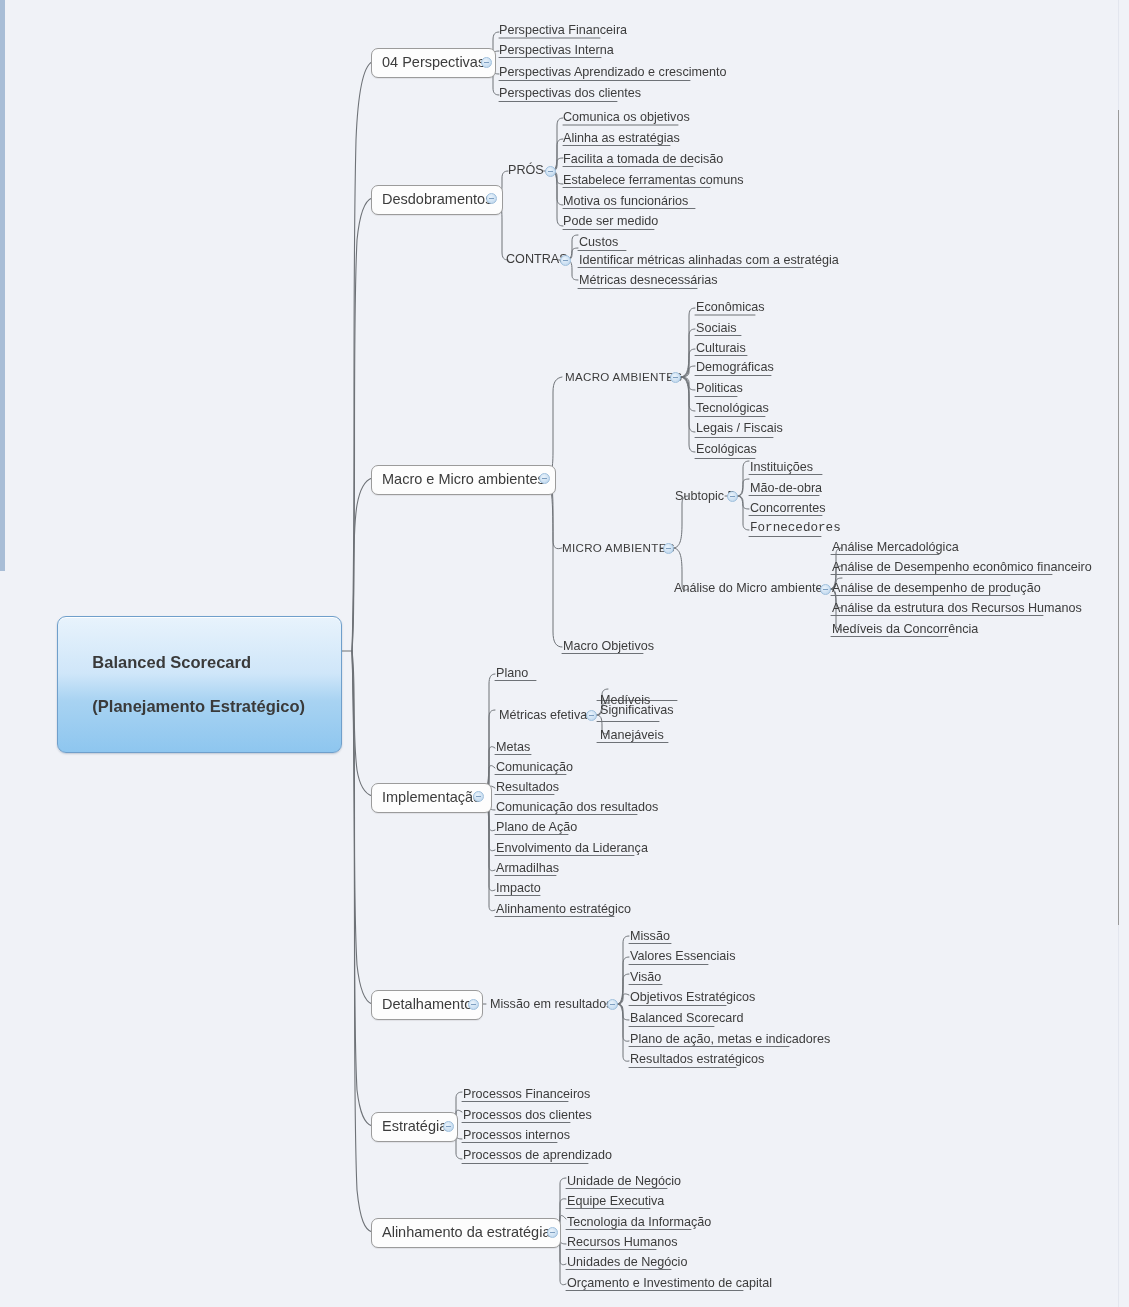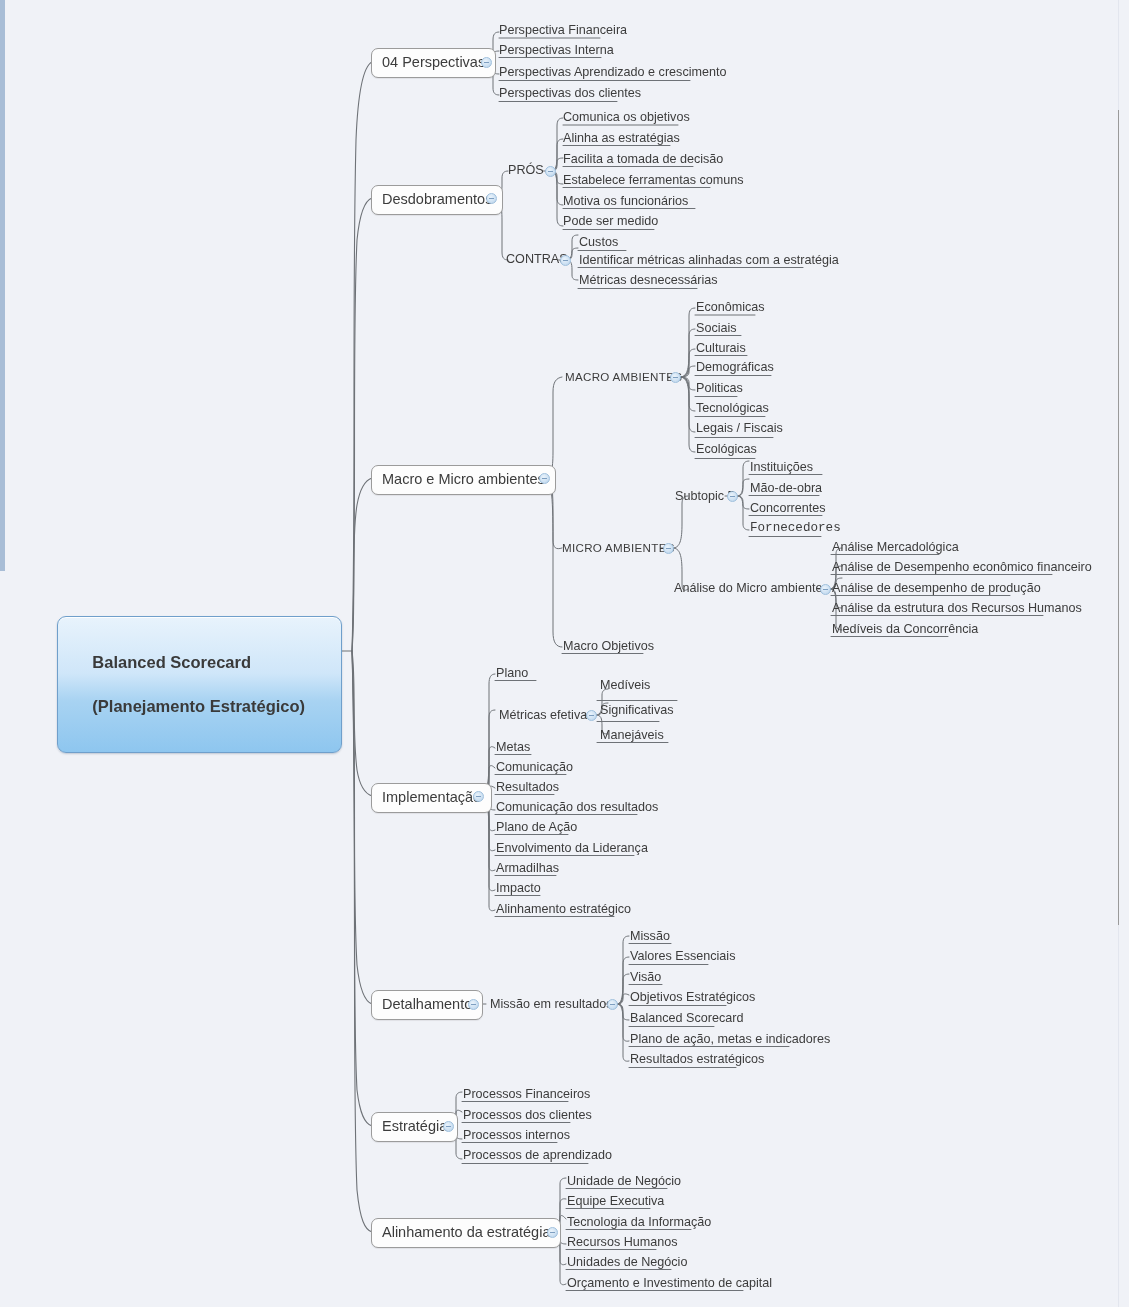--- a/index.html
+++ b/index.html
@@ -394,21 +394,21 @@
 
   <div class="leaf" style="left:494px;top:666px;">
     <span>Plano</span></div>
 
   <div class="plain" style="left:497px;top:708px;">
     <span>Métricas efetivas</span></div>
   <div class="toggle" style="left:586px;top:710px;"></div>
 
   <div class="leaf" style="left:598px;top:686px;margin-top:17px;">
     <span>Significativas</span></div>
-  <div class="leaf" style="left:598px;top:678px;">
+  <div class="leaf" style="left:598px;top:693px;">
     <span>Medíveis</span></div>
   <div class="leaf" style="left:598px;top:728px;">
     <span>Manejáveis</span></div>
 
   <div class="leaf" style="left:494px;top:740px;">
     <span>Metas</span></div>
   <div class="leaf" style="left:494px;top:760px;">
     <span>Comunicação</span></div>
   <div class="leaf" style="left:494px;top:780px;">
     <span>Resultados</span></div>

